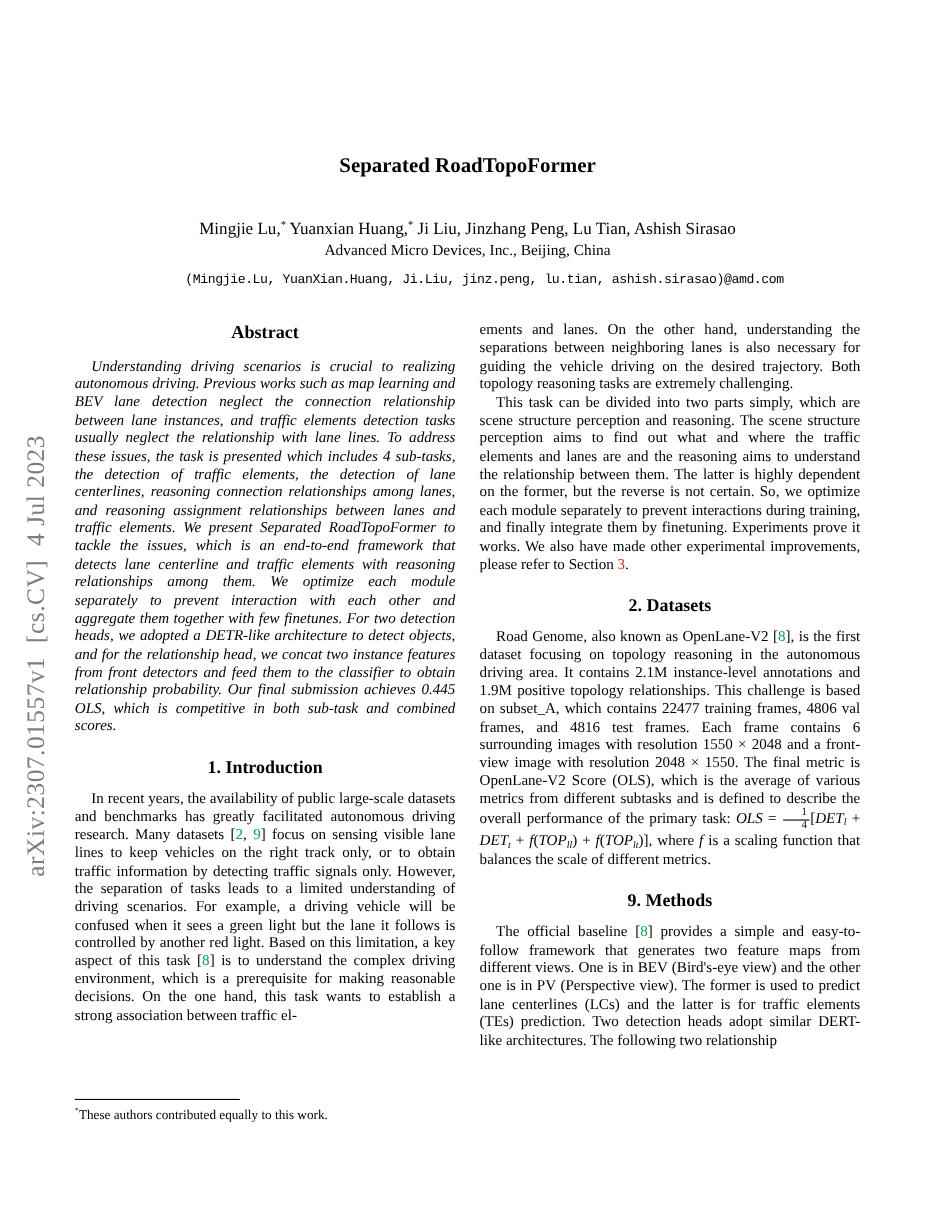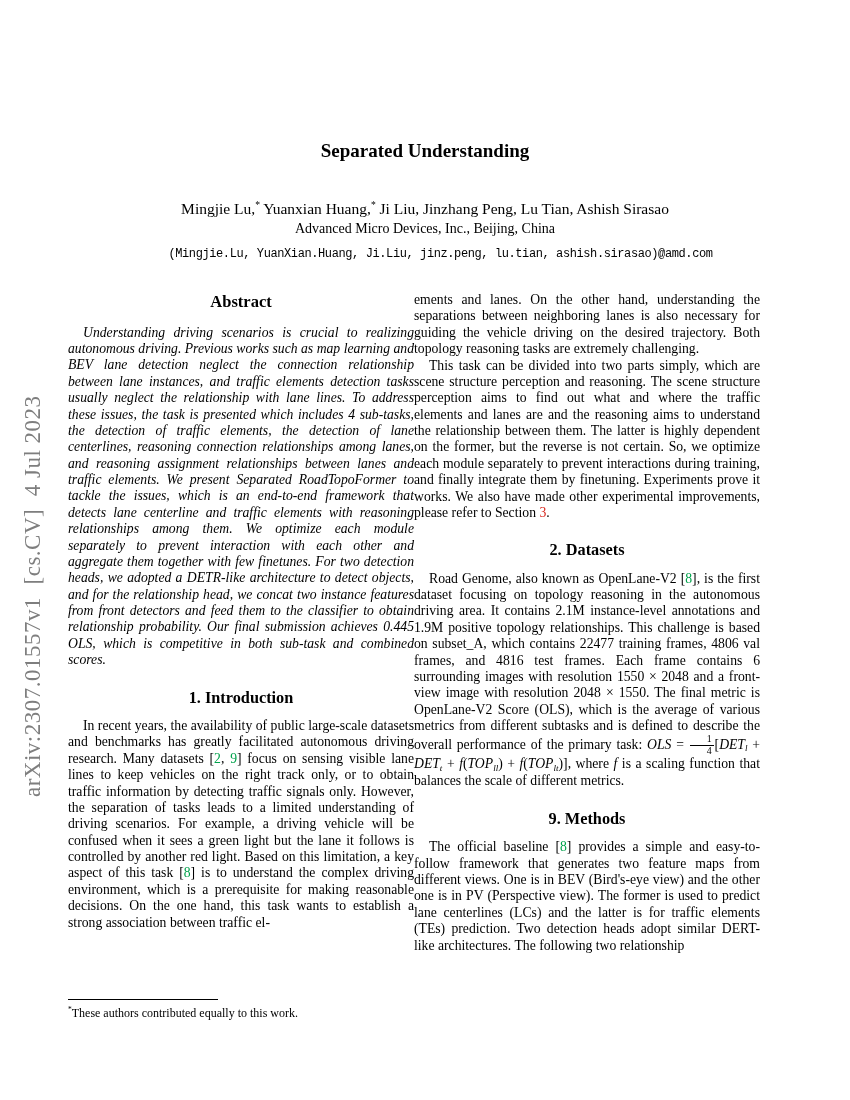--- a/index.html
+++ b/index.html
@@ -41,20 +41,21 @@
     padding-left: 31px;
   }
 
   
   .columns {
     position: absolute;
     top: 292px;
     left: 68px;
     width: 714px;
     display: flex;
+    gap: 22px;
   }
   .col { width: 346px; font-size: 13.7px; line-height: 1.195; text-align: justify; }
 
   .abstract-heading {
     text-align: center;
     font-size: 16.5px;
     font-weight: bold;
     margin-bottom: 13px;
   }
   .abstract-text { font-style: italic; }
@@ -100,21 +101,21 @@
   .footnote-text { font-size: 12px; text-align: left; }
 </style>
 </head>
 <body>
 
 <div class="page">
 
   <div class="arxiv-stamp">arXiv:2307.01557v1  [cs.CV]  4 Jul 2023</div>
 
   <header class="header">
-    <h1 class="title">Separated Understanding</h1>
+    <h1 class="title">Separated RoadTopoFormer</h1>
     <div class="authors"><span class="seg-n">Mingjie Lu,</span><span class="seg-sup">*</span><span class="seg-n"> Yuanxian Huang,</span><span class="seg-sup">*</span><span class="seg-n"> Ji Liu, Jinzhang Peng, Lu Tian, Ashish Sirasao</span></div>
     <div class="affiliation">Advanced Micro Devices, Inc., Beijing, China</div>
     <div class="emails">(Mingjie.Lu, YuanXian.Huang, Ji.Liu, jinz.peng, lu.tian, ashish.sirasao)@amd.com</div>
   </header>
 
   <div class="columns">
 
     <div class="col">
       <h2 class="abstract-heading">Abstract</h2>
       <p class="abstract-text indent">Understanding driving scenarios is crucial to realizing autonomous driving. Previous works such as map learning and BEV lane detection neglect the connection relationship between lane instances, and traffic elements detection tasks usually neglect the relationship with lane lines. To address these issues, the task is presented which includes 4 sub-tasks, the detection of traffic elements, the detection of lane centerlines, reasoning connection relationships among lanes, and reasoning assignment relationships between lanes and traffic elements. We present Separated RoadTopoFormer to tackle the issues, which is an end-to-end framework that detects lane centerline and traffic elements with reasoning relationships among them. We optimize each module separately to prevent interaction with each other and aggregate them together with few finetunes. For two detection heads, we adopted a DETR-like architecture to detect objects, and for the relationship head, we concat two instance features from front detectors and feed them to the classifier to obtain relationship probability. Our final submission achieves 0.445 OLS, which is competitive in both sub-task and combined scores.</p>

